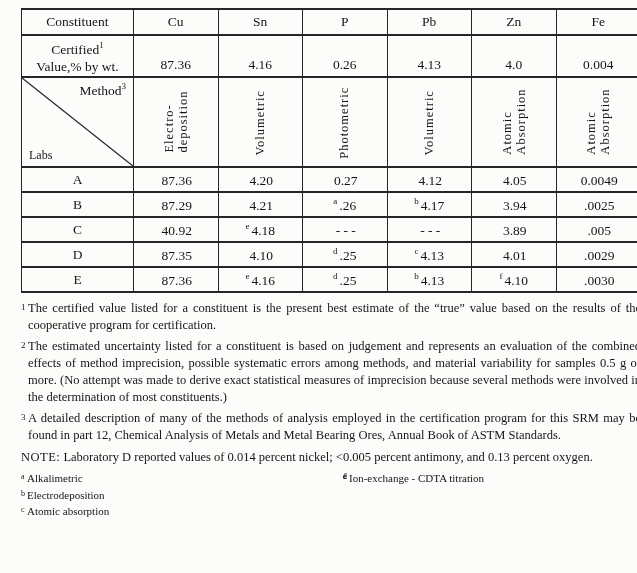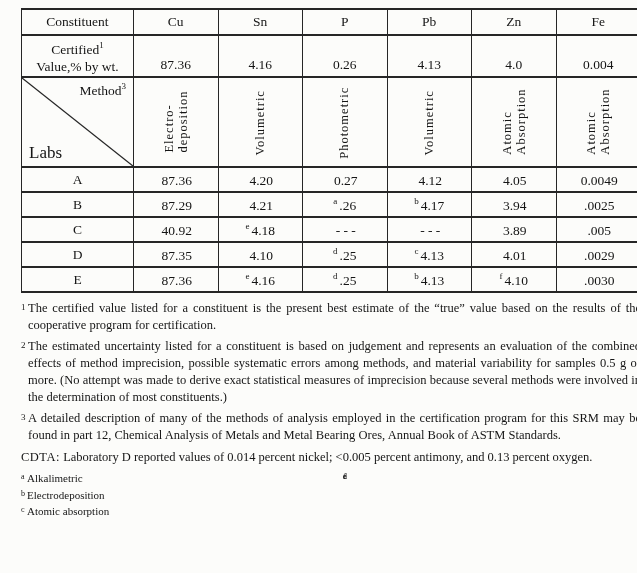--- a/index.html
+++ b/index.html
@@ -22,21 +22,21 @@
   table.cert tr.hdr td{height:22px;}
   td.c0{text-align:left;padding-left:7px;}
   tr.tall td{height:36px;}
   tr.tall td.val{vertical-align:bottom;padding-bottom:3px;}
   tr.tall td.c0{vertical-align:middle;line-height:17px;}
   sup.fnref{font-size:9px;}
   tr.methods td{height:86px;}
   td.diag{position:relative;padding:0;}
   td.diag svg{position:absolute;top:0;left:0;width:100%;height:100%;display:block;}
   .corner-tr{position:absolute;top:3px;right:7px;font-size:13.5px;margin-left:20px;}
-  .corner-bl{position:absolute;bottom:3px;left:7px;font-size:17px;}
+  .corner-bl{position:absolute;bottom:3px;left:7px;font-size:12px;}
   td.mcell{text-align:center;vertical-align:middle;}
   .vtext{
     display:inline-block;transform:rotate(-90deg);
     white-space:pre-line;font-size:12.5px;line-height:13.5px;
     letter-spacing:1px;text-align:left;
   }
   tr.lab td{height:21px;}
   td.labcell{text-align:center;}
   sup.supref{font-size:9px;margin-right:2px;}
   .fn{
@@ -173,28 +173,28 @@
     </tr>
   </tbody>
     </table>
 
   <div class="fn fn1"><sup>1</sup><span>The certified value listed for a constituent is the present best estimate of the “true” value based on the results of the cooperative program for certification.</span></div>
 
   <div class="fn fn2"><sup>2</sup><span>The estimated uncertainty listed for a constituent is based on judgement and represents an evaluation of the combined effects of method imprecision, possible systematic errors among methods, and material variability for samples 0.5 g or more. (No attempt was made to derive exact statistical measures of imprecision because several methods were involved in the determination of most constituents.)</span></div>
 
   <div class="fn fn3"><sup>3</sup><span>A detailed description of many of the methods of analysis employed in the certification program for this SRM may be found in part 12, Chemical Analysis of Metals and Metal Bearing Ores, Annual Book of ASTM Standards.</span></div>
 
-  <div class="note"><span class="notelabel">CDTA:</span> <span>Laboratory D reported  values of  0.014 percent nickel; &lt;0.005 percent antimony, and 0.13 percent oxygen.</span></div>
+  <div class="note"><span class="notelabel">NOTE:</span> <span>Laboratory D reported  values of  0.014 percent nickel; &lt;0.005 percent antimony, and 0.13 percent oxygen.</span></div>
 
   <div class="keys">
     <div class="keycol">
       <div class="key"><sup>a</sup><span>Alkalimetric</span></div>
       <div class="key"><sup>b</sup><span>Electrodeposition</span></div>
       <div class="key"><sup>c</sup><span>Atomic absorption</span></div>
     </div>
     <div class="keycol rightcol">
       <div class="key"><sup>d</sup></div>
       <div class="key"><sup>e</sup></div>
-      <div class="key"><sup>f</sup></div>
+      <div class="key"><sup>f</sup><span>Ion-exchange - CDTA titration</span></div>
     </div>
   </div>
 
 </div>
 
 </body></html>

